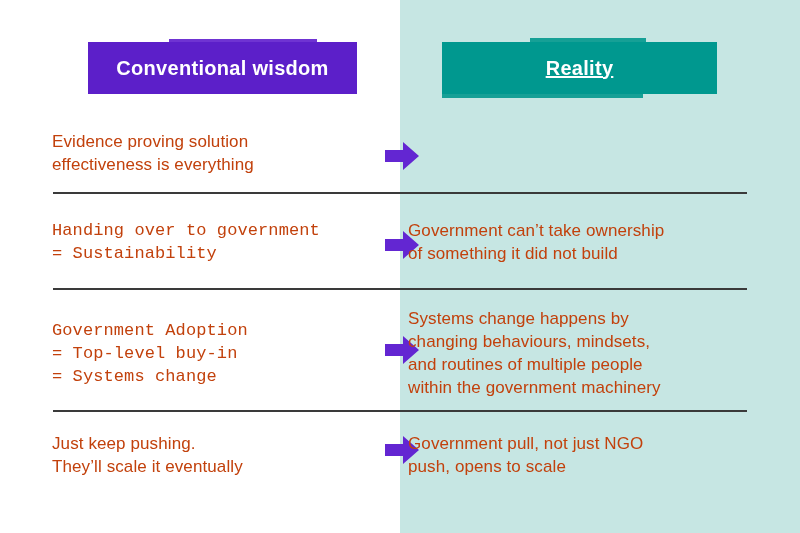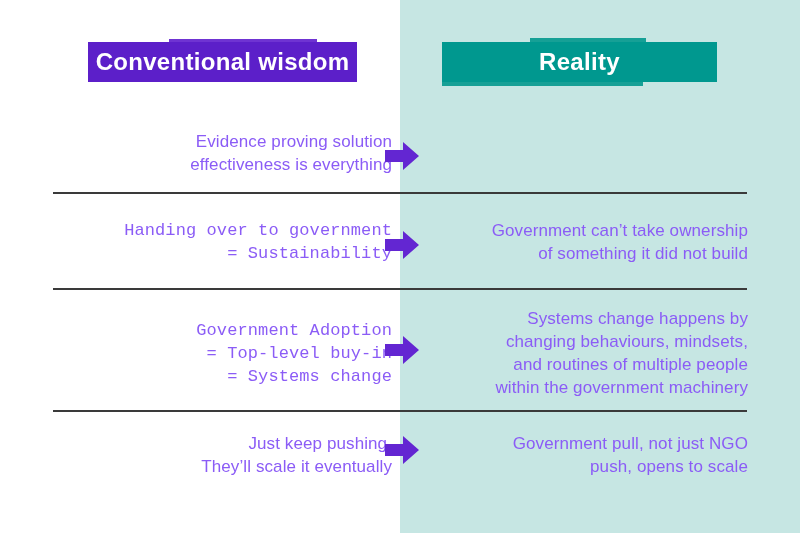--- a/index.html
+++ b/index.html
@@ -13,45 +13,46 @@
   }
   .panel-right {
     position: absolute;
     left: 400px; top: 0;
     width: 400px; height: 533px;
     background: #c6e6e3;
   }
   .header {
     position: absolute;
     top: 42px;
-    height: 40px;
+    height: 52px;
     display: flex;
     align-items: center;
     justify-content: center;
     color: #ffffff;
-    font-size: 24px;
+    font-size: 20px;
     font-weight: 700;
     letter-spacing: 0.3px;
   }
   .header-left {
     left: 88px;
     width: 269px;
     background: #5c1fc9;
   }
   .header-left::before {
     content: "";
     position: absolute;
     top: -3px; left: 30%;
     width: 55%; height: 3px;
     background: #6f33d2;
   }
   .header-right {
     left: 442px;
     width: 275px;
     background: #00988f;
+    text-decoration: underline;
   }
   .header-right::before {
     content: "";
     position: absolute;
     top: -4px; left: 32%;
     width: 42%; height: 4px;
     background: #16a096;
   }
   .header-right::after {
     content: "";
@@ -66,25 +67,25 @@
     width: 694px;
     height: 2px;
     background: #3a3a3a;
   }
   .sep-1 { top: 192px; }
   .sep-2 { top: 288px; }
   .sep-3 { top: 410px; }
   .cell {
     position: absolute;
     width: 340px;
-    text-align: right;
+    text-align: left;
     font-size: 17px;
     line-height: 23px;
     font-weight: 500;
-    color: #8b5cf6;
+    color: #c2410c;
     white-space: pre-line;
     letter-spacing: 0.1px;
   }
   .cell.l { left: 52px; }
   .cell.r { left: 408px; }
   .c-l1 { top: 130px; }
   .c-r1 { top: 130px; }
   .c-l2 { top: 219px; font-family: Liberation Mono, monospace; }
   .c-r2 { top: 219px; }
   .c-l3 { top: 319px; font-family: Liberation Mono, monospace; }

